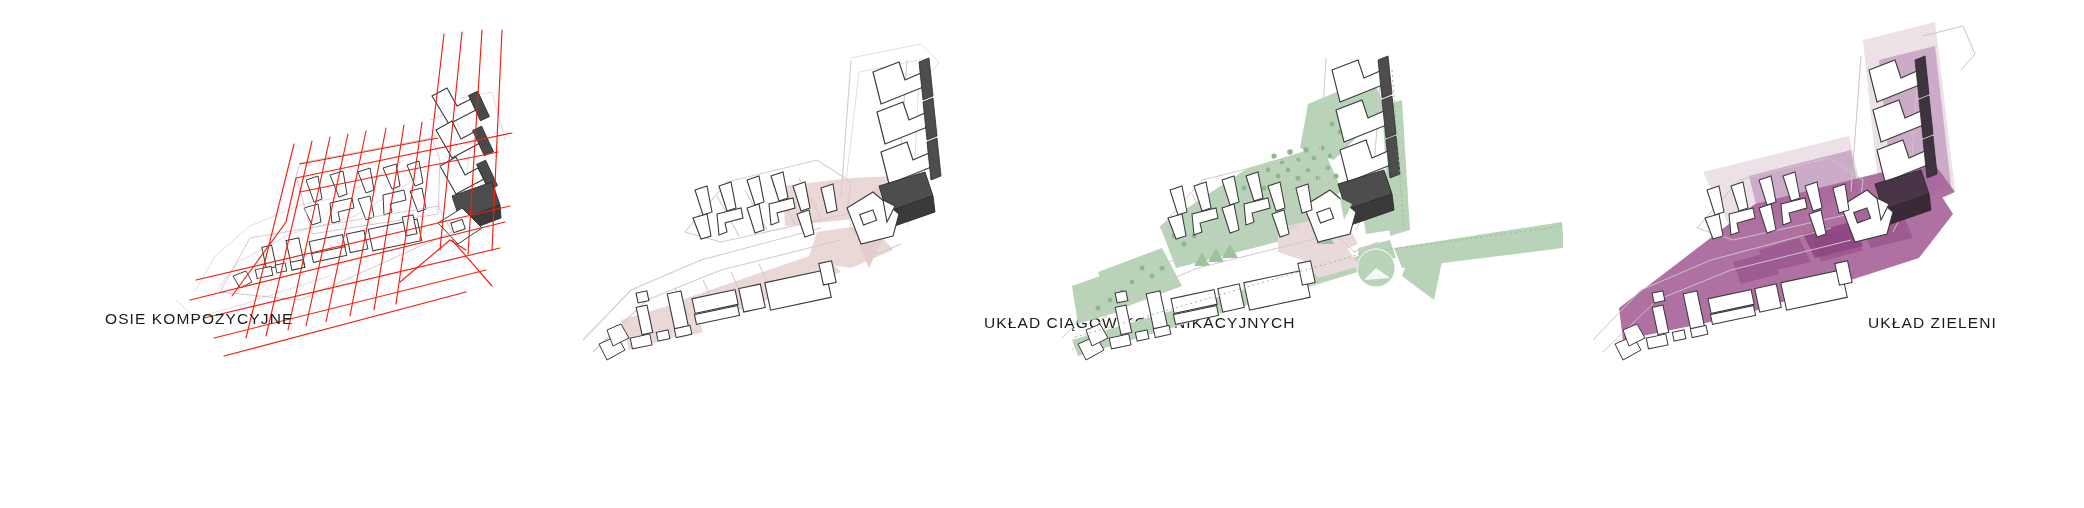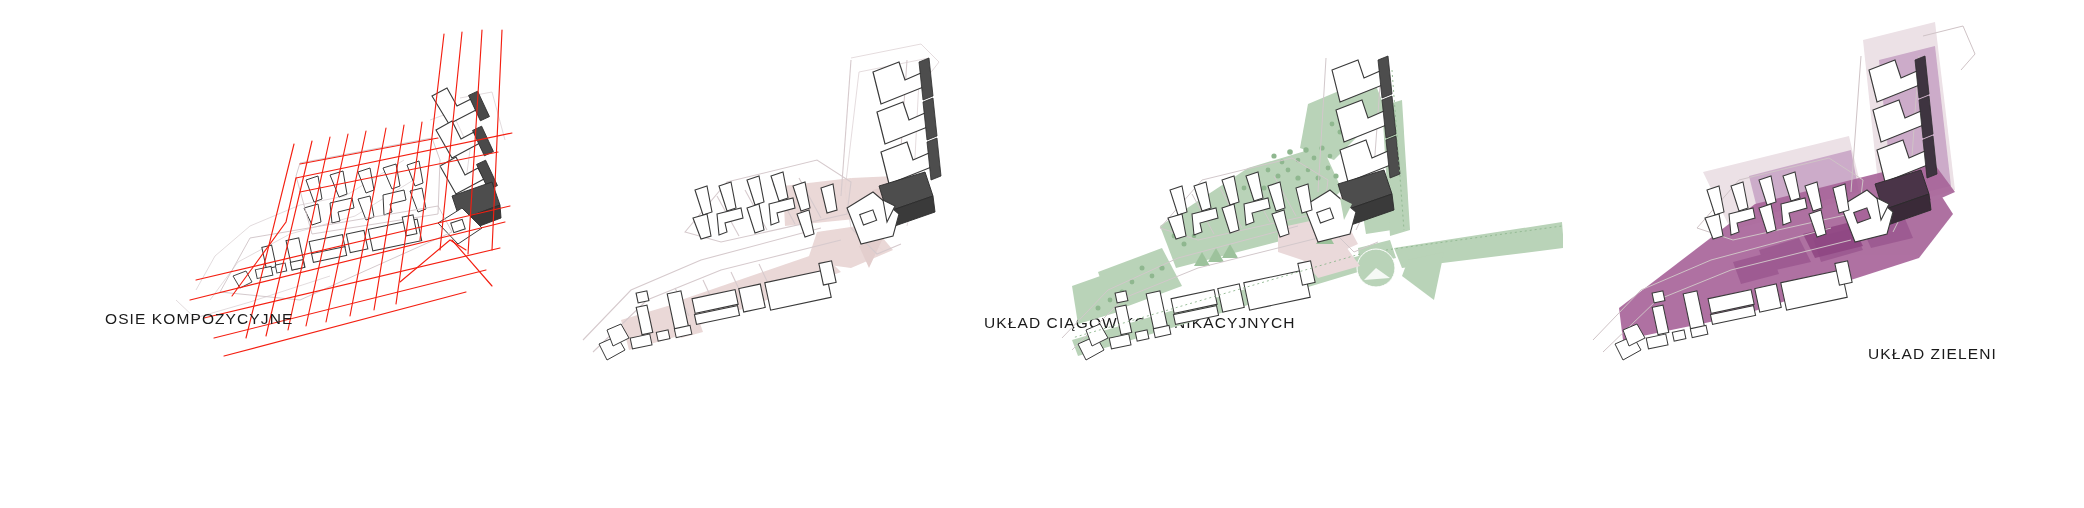--- a/index.html
+++ b/index.html
@@ -45,21 +45,21 @@
     position: absolute;
     font-family: "Liberation Sans", sans-serif;
     font-size: 15.5px;
     letter-spacing: 1.1px;
     color: #1a1a1a;
     white-space: nowrap;
     font-weight: 400;
   }
   #caption-1 { left: 105px; top: 310px; }
   #caption-2 { left: 463px; top: 314px; }
-  #caption-3 { left: 826px; top: 314px; margin-top: 31px; }
+  #caption-3 { left: 826px; top: 314px; }
 </style>
 </head>
 <body>
 
 <div class="board">
 
   <div class="panel" id="panel-1">
     <svg class="diagram-svg" viewBox="0 0 521 400">
       <g stroke="#d6cbce" stroke-width="0.7" fill="none">
         <path d="M196 290 L215 256 L250 226 L300 205 L345 196 L404 160"></path>

